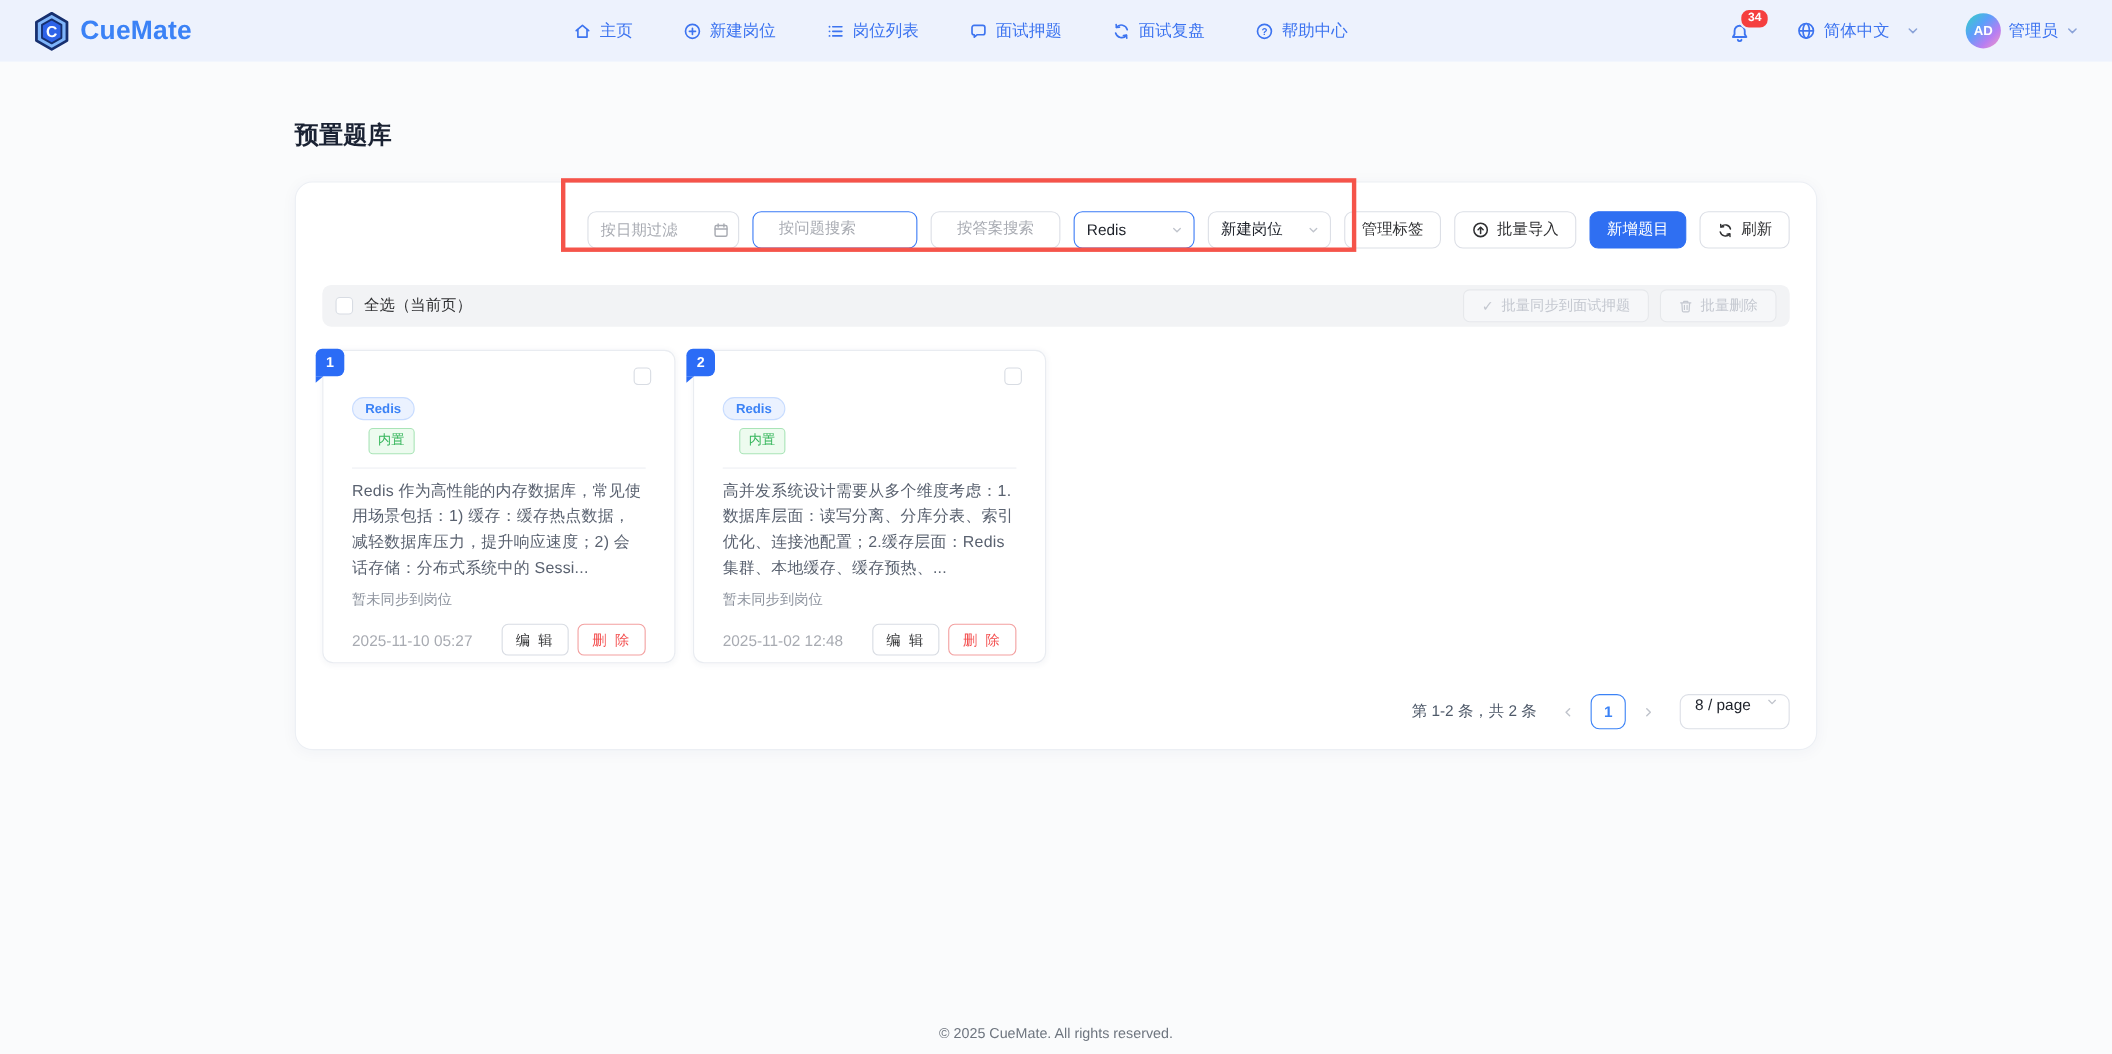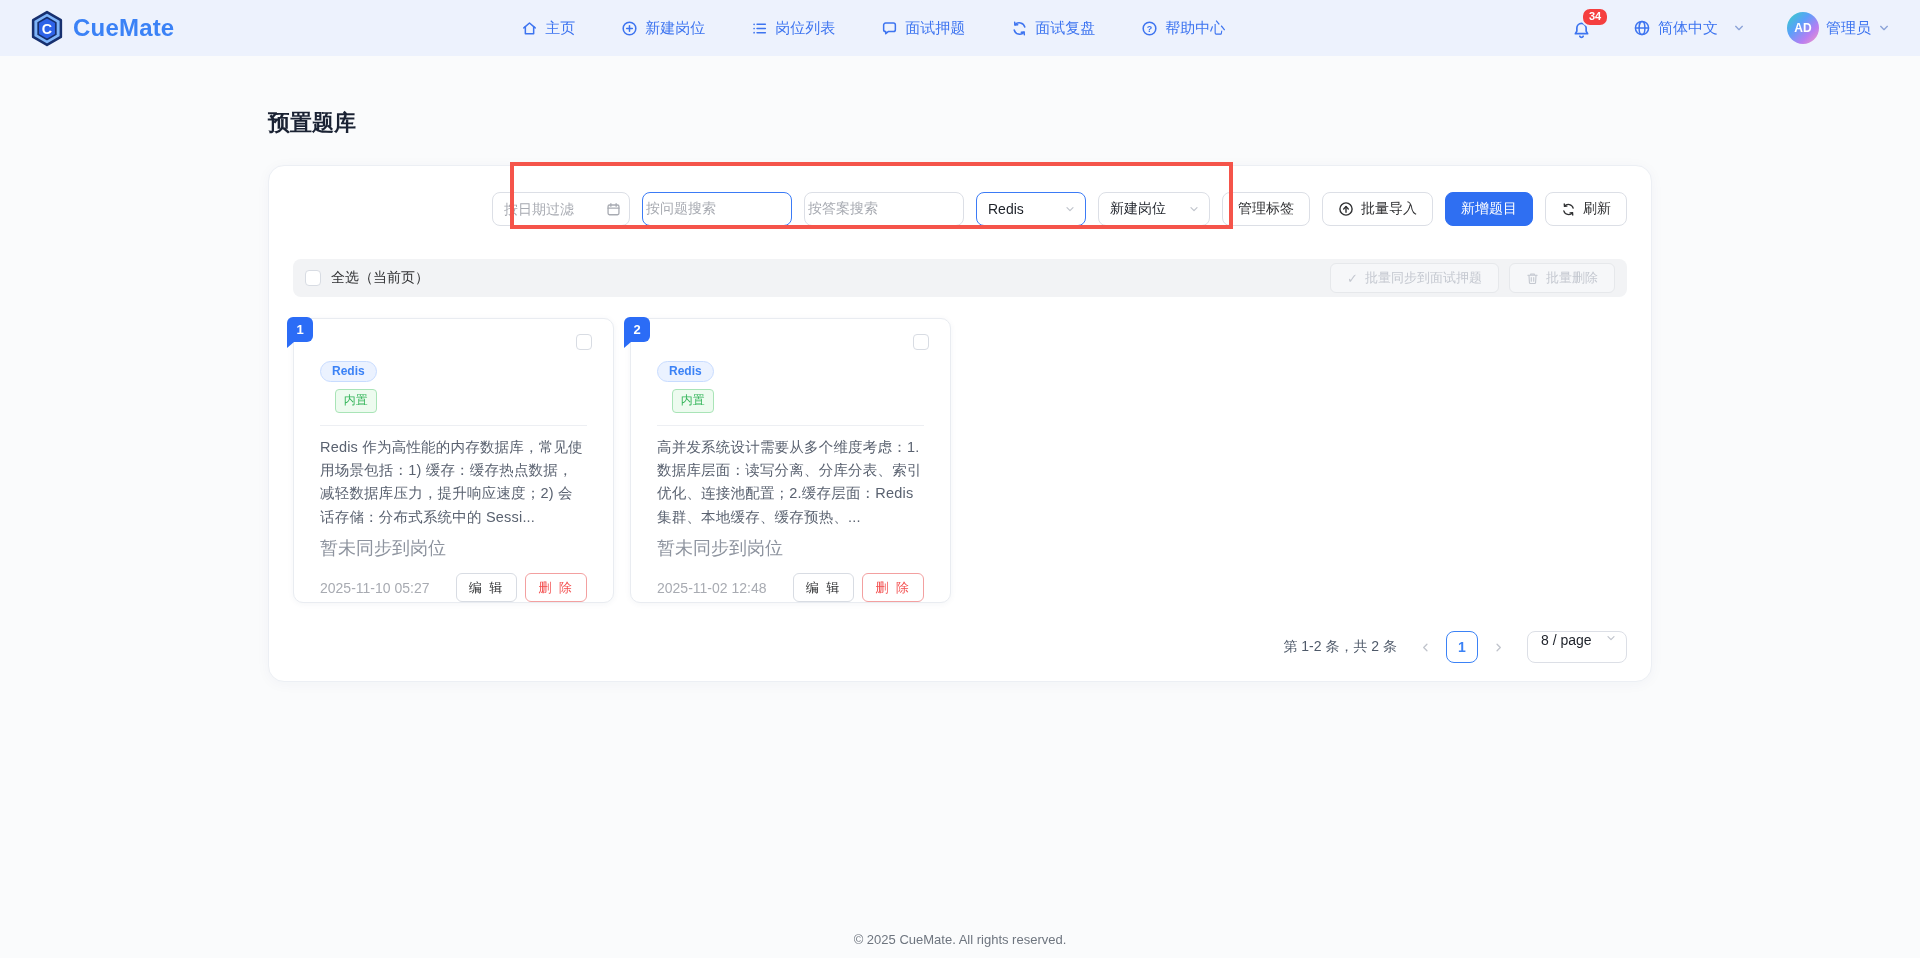--- a/index.html
+++ b/index.html
@@ -59,32 +59,32 @@
   .ctl{
     height:34px; border:1px solid #dcdfe6; border-radius:8px; background:#fff;
     font-size:14px; color:#1d2129;
   }
   .input-wrap{ position:relative; display:flex; align-items:center;justify-content:flex-end; }
   .input-wrap input{
     width:100%; height:34px; border:1px solid #dcdfe6; border-radius:8px;
     padding:0 30px 0 11px; font-size:14px; color:#1d2129; outline:none; background:#fff;
     font-family:"Liberation Sans", sans-serif;
   }
-  .inp{ padding:0 3px; outline:none; font-family:Liberation Mono, monospace; }
+  .inp{ padding:0 23px; outline:none; font-family:Liberation Mono, monospace; }
   .inp::placeholder, .input-wrap input::placeholder{ color:#a8abb2; }
   .focus-blue{ border:1.5px solid #3b7bf6 !important; }
   .ctl-icon{ position:absolute; right:9px; color:#a8abb2; pointer-events:none; }
   .select{
     display:flex; align-items:center; justify-content:space-between;
     padding:0 9px 0 11px; cursor:pointer;
   }
   .select .chevicon{ color:#c0c4cc; }
   .w-date{ width:138px; }
   .w-q{ width:150px; }
-  .w-a{ width:160px; }
+  .w-a{ width:118px; }
   .w-tag{ width:110px; }
   .w-src{ width:112px; }
 
   .btn{
     height:34px; display:flex; align-items:center; gap:7px;
     padding:0 15px; background:#fff; border:1px solid #dcdfe6; border-radius:8px;
     font-size:14px; color:#303133; cursor:pointer; white-space:nowrap;
     font-family:"Liberation Sans", sans-serif;
   }
   .btn-primary{ background:#2f6ff2; border-color:#2f6ff2; color:#fff; }
@@ -137,21 +137,21 @@
   .tag-green{
     background:#edfbef; color:#34b55a; border:1px solid #a9e4b7;
     font-size:12px; padding:2px 8px 3px; border-radius:4px;
   }
   .card-divider{ border-top:1px solid #edeff3; margin:12px 0 10px; }
   .excerpt{
     font-size:14.5px; color:#5a6270; line-height:1.6; letter-spacing:.2px;
     display:-webkit-box; -webkit-line-clamp:4; -webkit-box-orient:vertical; overflow:hidden;
     height:93px;
   }
-  .sync{ font-size:18px; color:#8d939e; margin-top:7px; }
+  .sync{ font-size:13px; color:#8d939e; margin-top:7px; }
   .card-foot{ display:flex; justify-content:space-between; align-items:center; margin-top:13px; }
   .card-date{ font-size:14px; color:#a8abb2; }
   .foot-btns{ display:flex; gap:8px; }
   .btn-sm{
     height:29px; padding:0 12px; background:#fff; border:1px solid #d8dce3; border-radius:6px;
     font-size:13px; color:#303133; cursor:pointer; letter-spacing:2px;
     font-family:"Liberation Sans", sans-serif;
   }
   .btn-sm.danger{ border-color:#f3a0a0; color:#f34f4f; }
 

